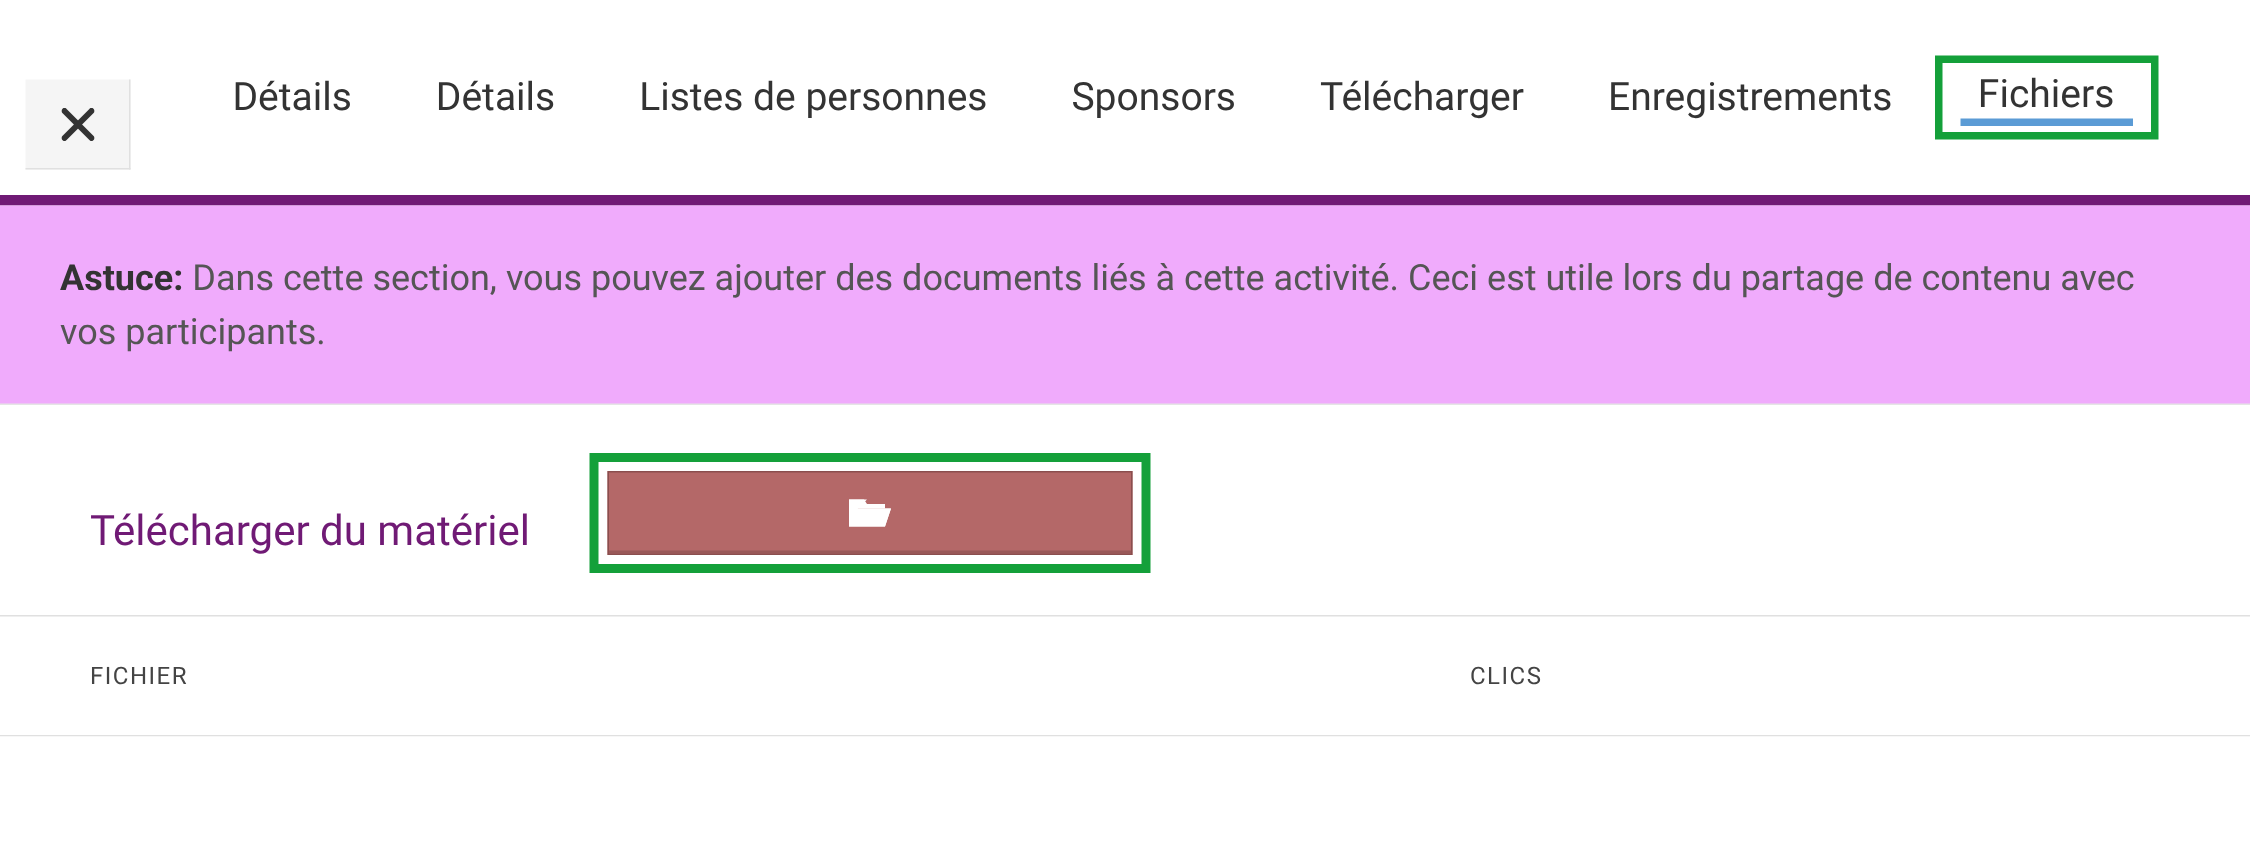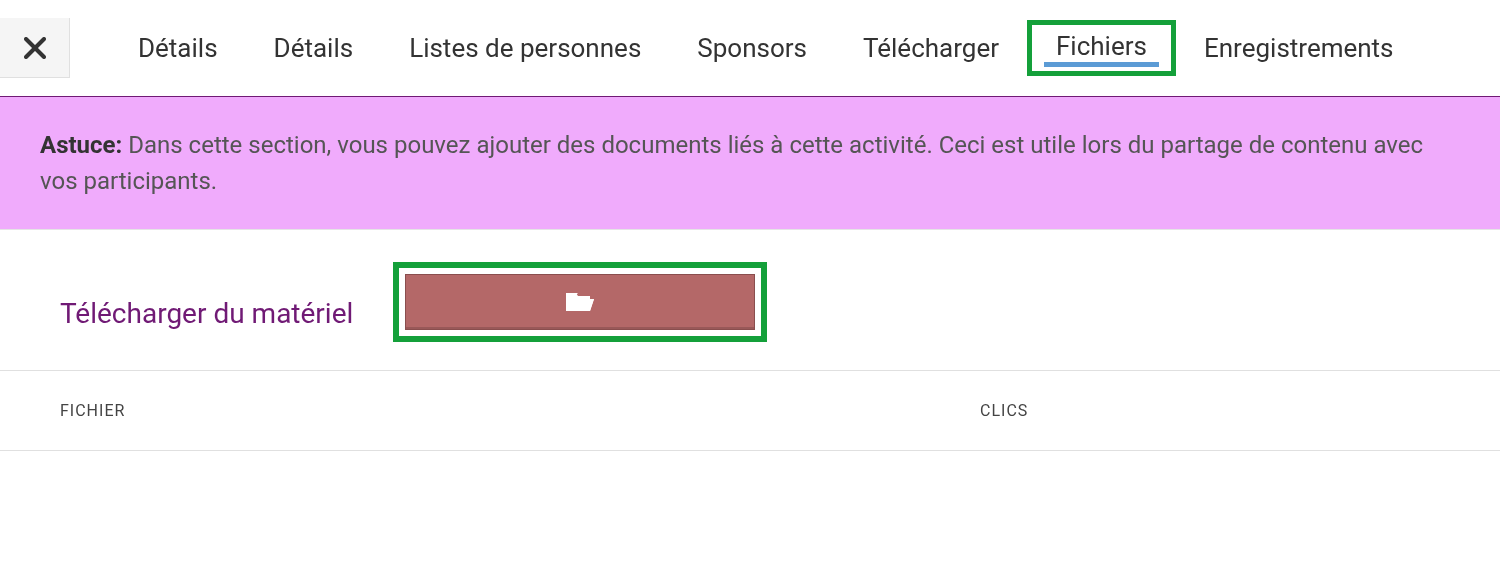--- a/index.html
+++ b/index.html
@@ -4,23 +4,23 @@
 <style>
   * { box-sizing: border-box; margin: 0; padding: 0; }
   body {
     font-family: -apple-system, BlinkMacSystemFont, "Segoe UI", Roboto, "Helvetica Neue", Arial, sans-serif;
     width: 1500px;
     background: #fff;
     color: #333;
   }
   .topbar {
     display: flex;
-    align-items: center;
-    padding: 0;
-    border-bottom: 1px solid #701a75;
+    align-items: flex-end;
+    padding: 17px;
+    border-bottom: 7px solid #701a75;
     flex-wrap: nowrap;
   }
   .close-btn {
     width: 70px;
     height: 60px;
     display: flex;
     align-items: center;
     justify-content: center;
     cursor: pointer;
     font-size: 32px;
@@ -120,22 +120,22 @@
       <line x1="2" y1="2" x2="20" y2="20" stroke="#333" stroke-width="4" stroke-linecap="round"></line>
       <line x1="20" y1="2" x2="2" y2="20" stroke="#333" stroke-width="4" stroke-linecap="round"></line>
     </svg>
   </div>
   <div class="tabs">
     <div class="tab">Détails</div>
     <div class="tab">Détails</div>
     <div class="tab">Listes de personnes</div>
     <div class="tab">Sponsors</div>
     <div class="tab">Télécharger</div>
+    <div class="tab">Enregistrements</div>
     <div class="tab active">Fichiers</div>
-    <div class="tab">Enregistrements</div>
   </div>
 </div>
 
 <div class="tip-section">
   <strong>Astuce:</strong><span> Dans cette section, vous pouvez ajouter des documents liés à cette activité. Ceci est utile lors du partage de contenu avec vos participants.</span>
 </div>
 
 <div class="upload-row">
   <div class="upload-label">Télécharger du matériel</div>
   <div class="upload-wrap">

